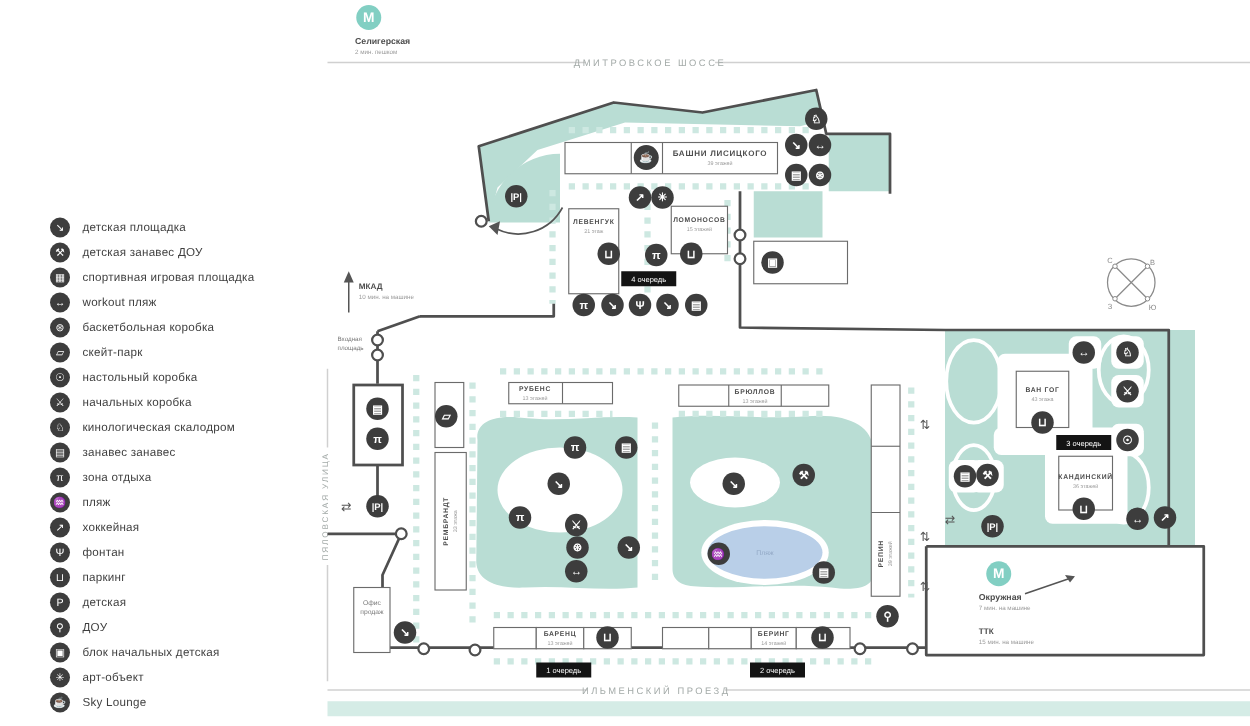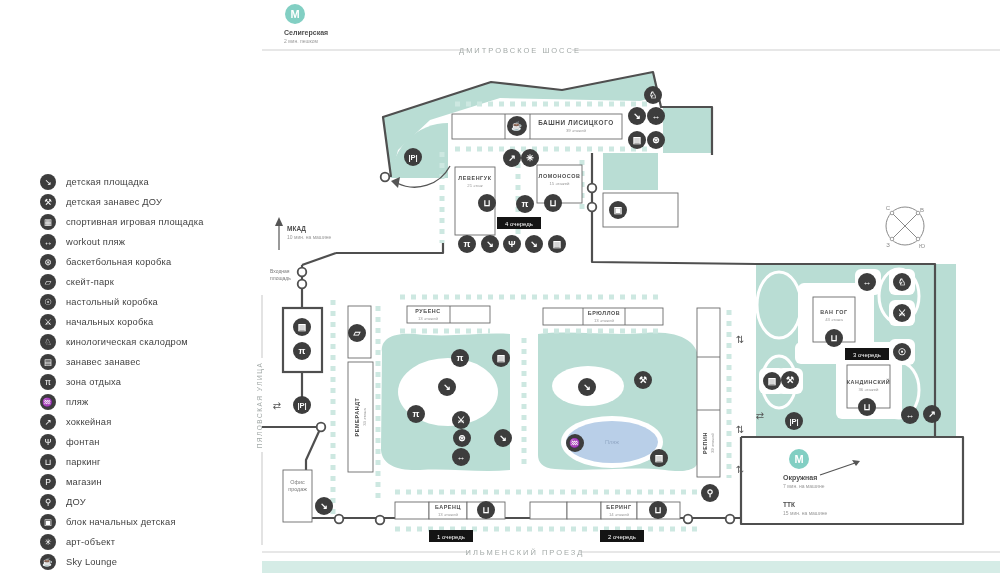--- a/index.html
+++ b/index.html
@@ -72,21 +72,21 @@
       <div class="lg-row">
         <span class="lg-ic">Ψ</span>
         <span class="lg-lb">фонтан</span>
       </div>
       <div class="lg-row">
         <span class="lg-ic">⊔</span>
         <span class="lg-lb">паркинг</span>
       </div>
       <div class="lg-row">
         <span class="lg-ic">P</span>
-        <span class="lg-lb">магазин</span>
+        <span class="lg-lb">детская</span>
       </div>
       <div class="lg-row">
         <span class="lg-ic">⚲</span>
         <span class="lg-lb">ДОУ</span>
       </div>
       <div class="lg-row">
         <span class="lg-ic">▣</span>
         <span class="lg-lb">блок начальных детская</span>
       </div>
       <div class="lg-row">

